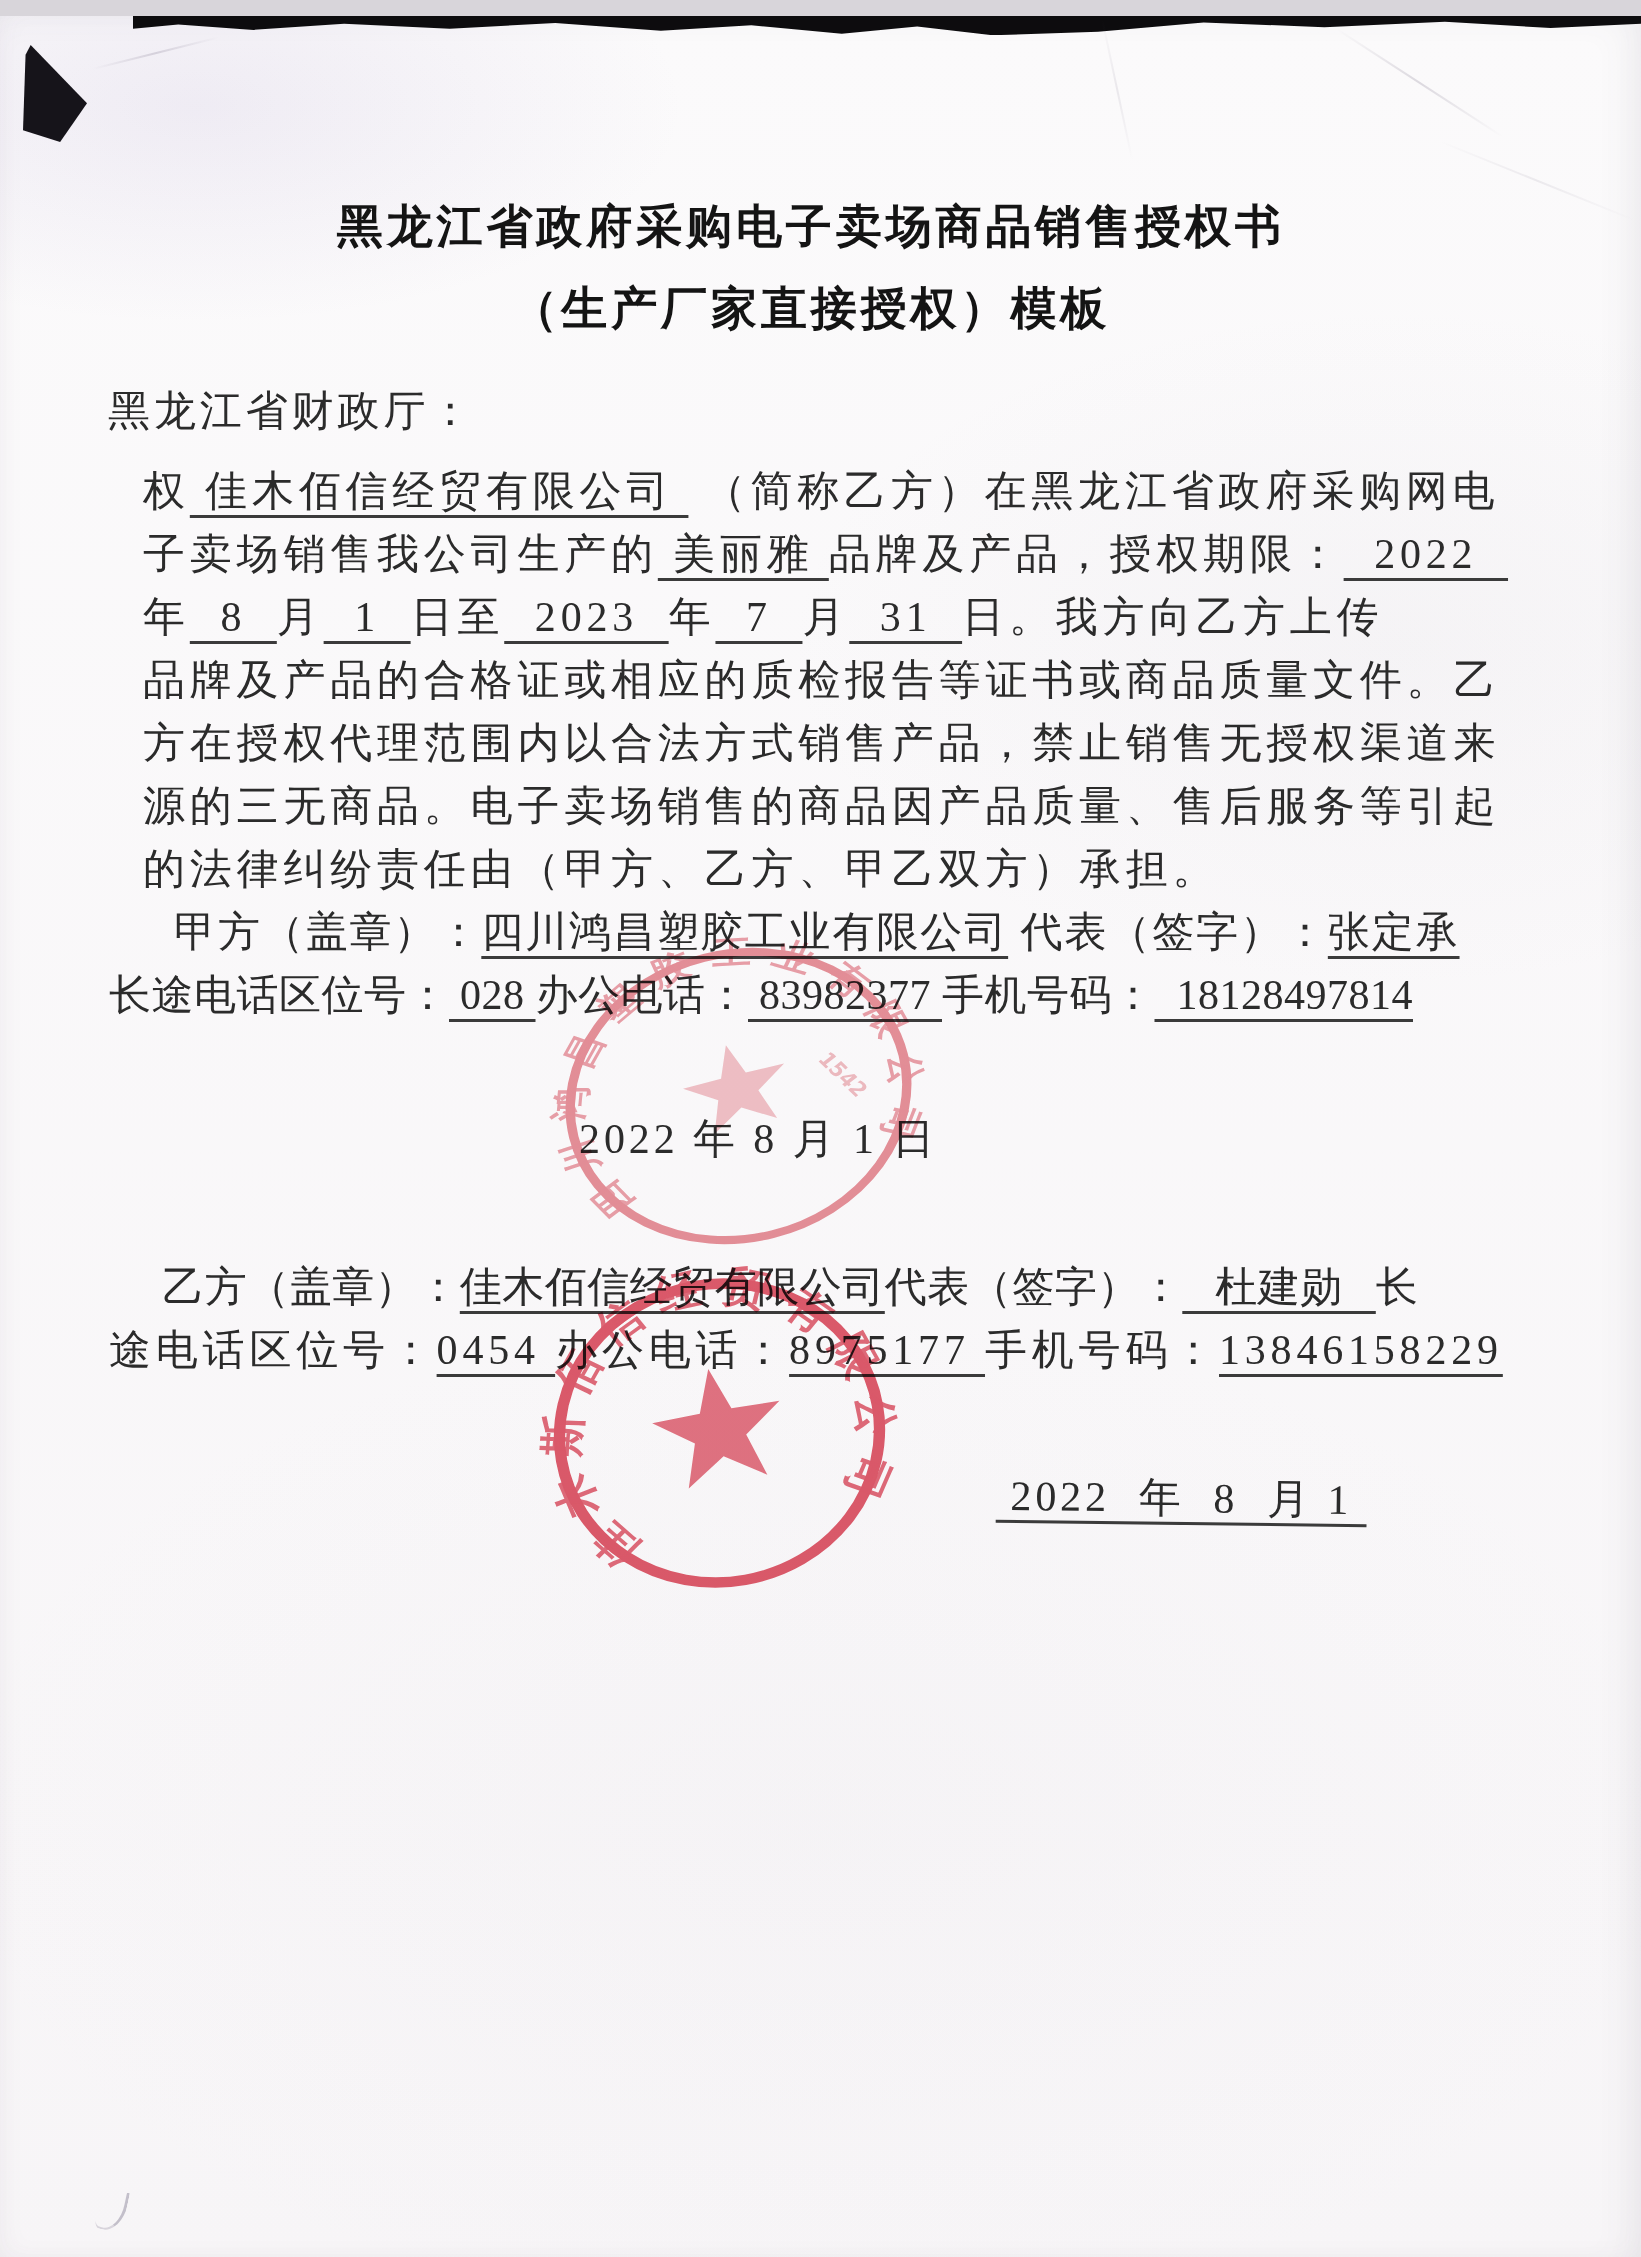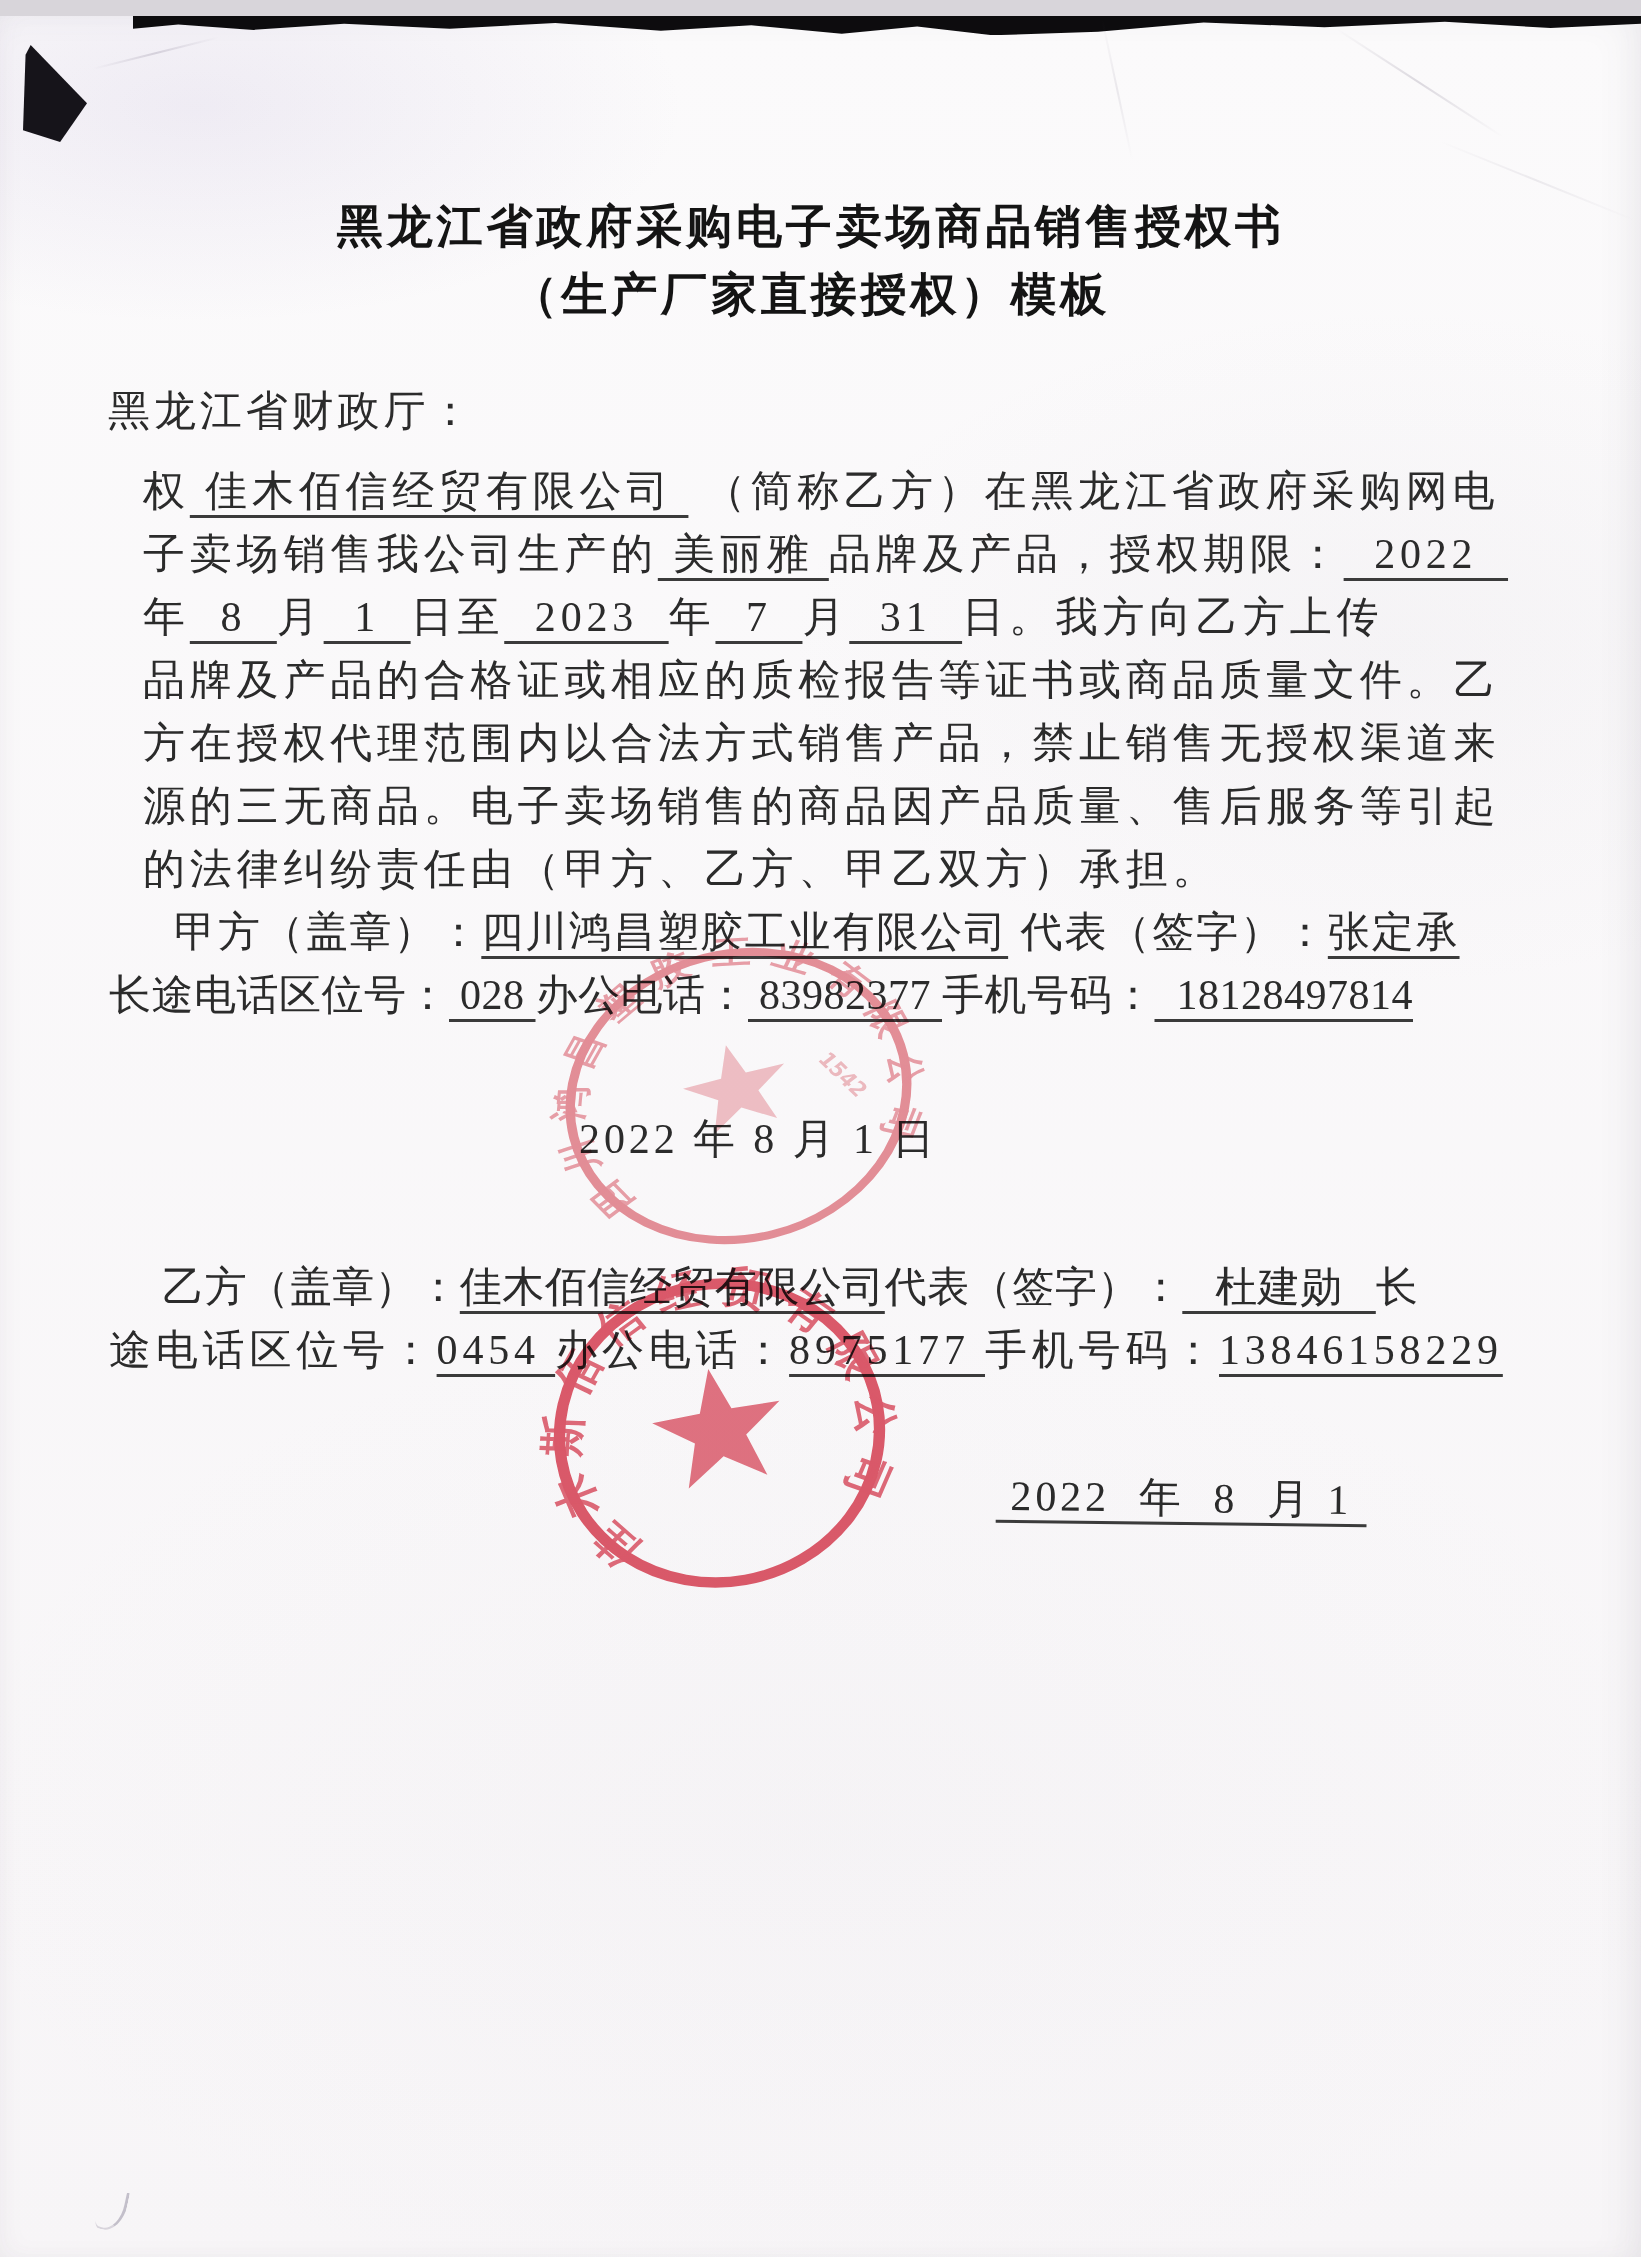--- a/index.html
+++ b/index.html
@@ -40,21 +40,21 @@
     border-radius:0 0 70% 20%;transform:rotate(12deg);
   }
 
   
   .title{
     position:absolute;left:19.3px;width:1583px;text-align:center;margin:0;
     font-family:"DejaVu Sans","Liberation Sans",sans-serif;
     font-weight:bold;font-size:46px;letter-spacing:3.9px;color:#141414;
   }
   .t1{top:180px;}
-  .t2{top:248px;}
+  .t2{top:262px;}
   .salutation{position:absolute;left:108px;top:367px;font-size:42px;letter-spacing:3.9px;}
 
   .para{position:absolute;left:143px;top:444px;width:1410px;font-size:42px;}
   .para .line{line-height:63px;height:63px;white-space:nowrap;letter-spacing:4.8px;}
   .para-b{top:1240px;}
   .ind1{text-indent:94px;}
   .ind2{text-indent:31px;}
   .ind3{text-indent:19.3px;}
   .lsA{letter-spacing:1.9px !important;}
   .lsB{letter-spacing:0.5px !important;}

